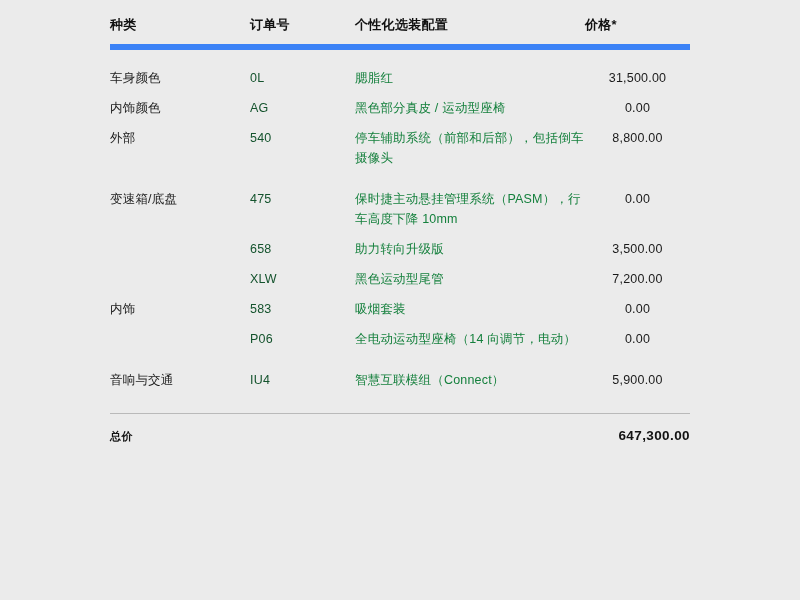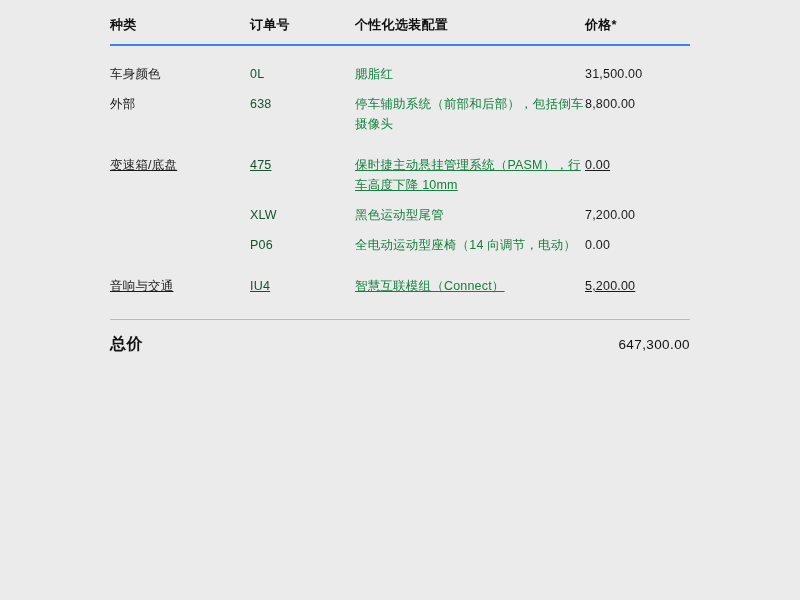--- a/index.html
+++ b/index.html
@@ -33,64 +33,64 @@
   table.spec th {
     font-weight: bold;
     text-align: left;
     font-size: 13px;
     padding: 16px 0 10px 0;
     vertical-align: bottom;
     color: #111;
     letter-spacing: 0.3px;
   }
   .head-row th {
-    border-bottom: 2px solid #3b82f6;
+    border-bottom: 6px solid #3b82f6;
   }
   col.c-type { width: 140px; }
   col.c-code { width: 105px; }
   col.c-desc { width: 230px; }
   col.c-price { width: 105px; }
 
-  th.price, td.price { text-align: left; }
+  th.price, td.price { text-align: center; }
 
   table.spec td {
     padding: 5px 0 5px 0;
     vertical-align: top;
     line-height: 1.6;
     letter-spacing: 0.2px;
   }
   td.type { color: #1a1a1a; }
   td.code { color: #14532d; font-family: "Liberation Sans", sans-serif; letter-spacing: 0.6px;}
   td.desc { color: #15803d; padding-right: 18px; }
   td.price { color: #1a1a1a; letter-spacing: 0.4px; white-space: nowrap; }
 
   tr.first-data td { padding-top: 18px; }
 
-  tr.gap td { padding-top: 16px; text-decoration: underline; }
+  tr.gap td { padding-top: 16px; }
 
   .total-sep {
     height: 1px;
     background: #b9b9b9;
     margin-top: 18px;
   }
   .total-row {
     display: flex;
     justify-content: space-between;
     align-items: baseline;
     padding-top: 14px;
     padding-bottom: 12px;
   }
   .total-label {
     font-weight: bold;
-    font-size: 16px;
+    font-size: 11px;
     color: #111;
     letter-spacing: 0.5px;
   }
   .total-value {
-    font-weight: normal;
+    font-weight: bold;
     font-size: 13.5px;
     color: #111;
     letter-spacing: 0.4px;
   }
 </style>
 </head>
 <body>
 
 <div class="page">
   <div class="sheet">
@@ -110,48 +110,66 @@
         </tr>
       </thead>
       <tbody>
         <tr class="first-data">
           <td class="type">车身颜色</td>
           <td class="code">0L</td>
           <td class="desc">腮脂红</td>
           <td class="price">31,500.00</td>
         </tr>
         <tr>
+          <td class="type">内饰颜色</td>
+          <td class="code">AG</td>
+          <td class="desc">黑色部分真皮 / 运动型座椅</td>
+          <td class="price">0.00</td>
+        </tr>
+        <tr>
           <td class="type">外部</td>
-          <td class="code">638</td>
+          <td class="code">540</td>
           <td class="desc">停车辅助系统（前部和后部），包括倒车摄像头</td>
           <td class="price">8,800.00</td>
         </tr>
         <tr class="gap">
           <td class="type">变速箱/底盘</td>
           <td class="code">475</td>
           <td class="desc">保时捷主动悬挂管理系统（PASM），行车高度下降 10mm</td>
           <td class="price">0.00</td>
         </tr>
         <tr>
           <td class="type"></td>
+          <td class="code">658</td>
+          <td class="desc">助力转向升级版</td>
+          <td class="price">3,500.00</td>
+        </tr>
+        <tr>
+          <td class="type"></td>
           <td class="code">XLW</td>
           <td class="desc">黑色运动型尾管</td>
           <td class="price">7,200.00</td>
+        </tr>
+        <tr>
+          <td class="type">内饰</td>
+          <td class="code">583</td>
+          <td class="desc">吸烟套装</td>
+          <td class="price">0.00</td>
         </tr>
         <tr>
           <td class="type"></td>
           <td class="code">P06</td>
           <td class="desc">全电动运动型座椅（14 向调节，电动）</td>
           <td class="price">0.00</td>
         </tr>
         <tr class="gap">
           <td class="type">音响与交通</td>
           <td class="code">IU4</td>
           <td class="desc">智慧互联模组（Connect）</td>
-          <td class="price">5,200.00</td>
+          <td class="price">5,900.00</td>
         </tr>
       </tbody>
     </table>
 
     <div class="total-sep"></div>
     <div class="total-row">
       <div class="total-label">总价</div>
       <div class="total-value">647,300.00</div>
     </div>
 

